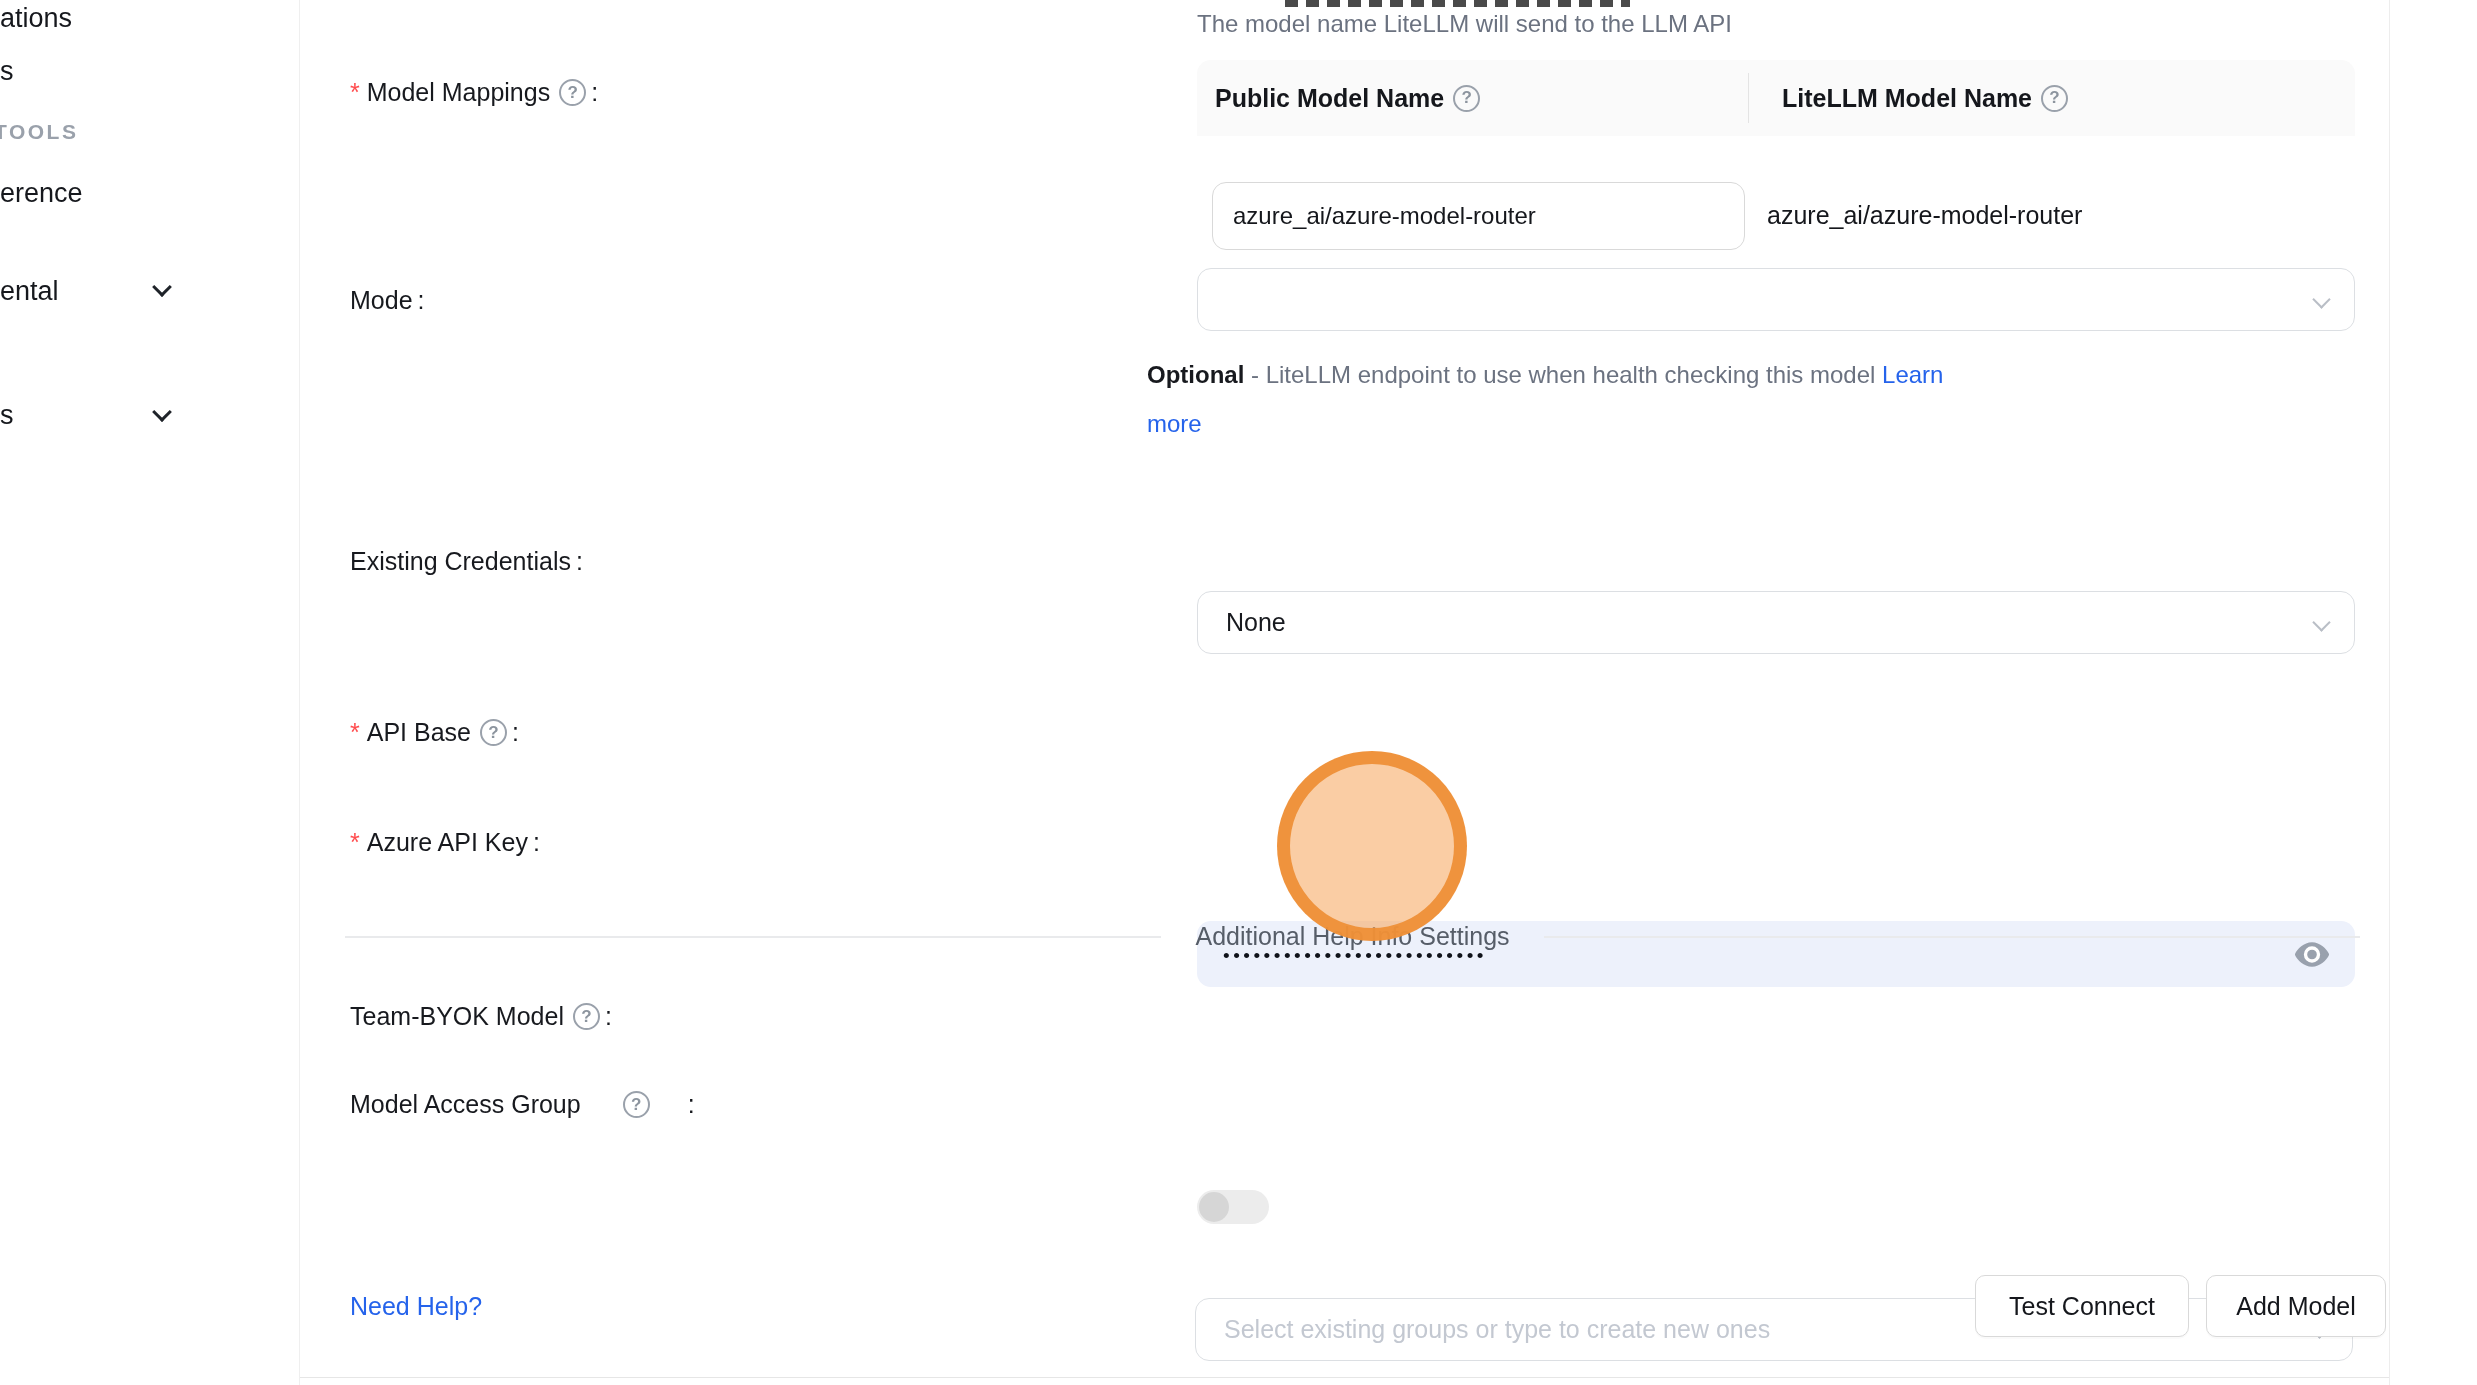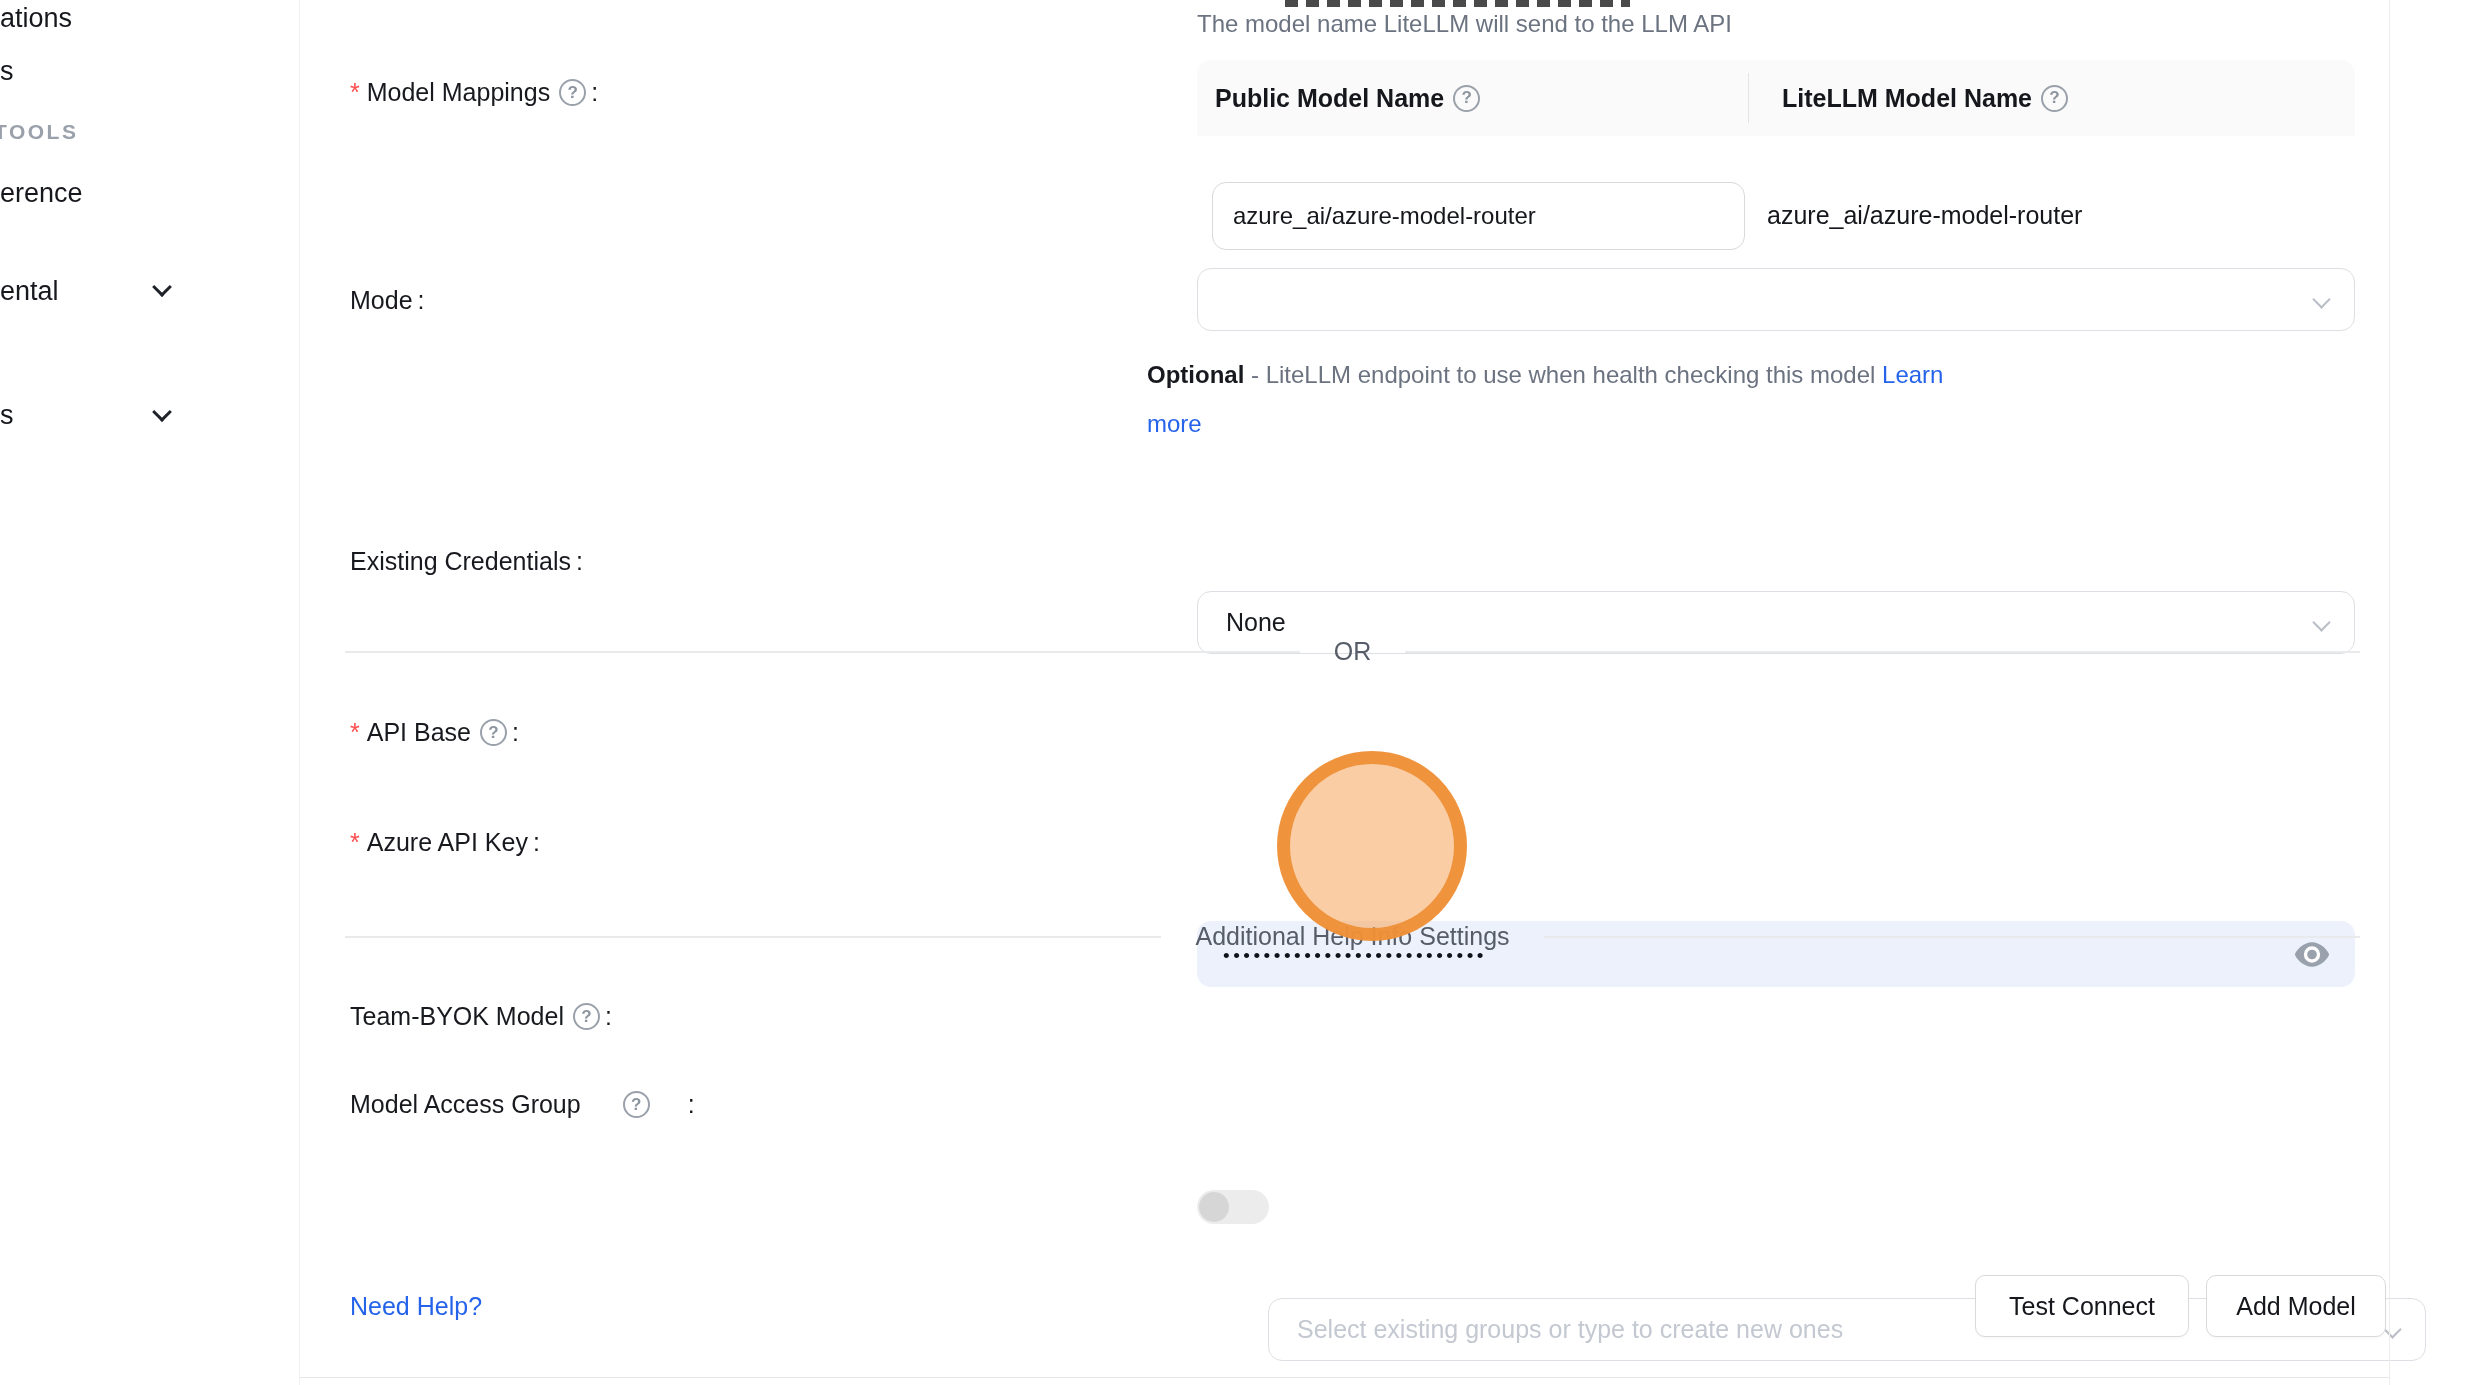--- a/index.html
+++ b/index.html
@@ -153,25 +153,20 @@
 
   <div class="abs label-row" style="left:350px; top:547px;">
     <span>Existing Credentials</span>
     <span class="colon">:</span>
   </div>
   <div class="abs select-box" style="left:1197px; top:528px;">
     <span>None</span>
     <span class="select-chev"></span>
   </div>
 
-  <div class="abs divider" style="left:345px; top:637px;">
-    <div class="line"></div>
-    <div class="div-text">OR</div>
-    <div class="line"></div>
-  </div>
 
   <div class="abs label-row" style="left:350px; top:718px;">
     <span class="req">*</span>
     <span>API Base</span>
     <span class="qicon">?</span>
     <span class="colon">:</span>
   </div>
 
   <div class="abs label-row" style="left:350px; top:828px;">
     <span class="req">*</span>
@@ -201,21 +196,21 @@
   </div>
   <div id="byok-toggle" class="abs" style="left:1197px; top:998px;">
     <div id="byok-knob"></div>
   </div>
 
   <div class="abs label-row" style="left:350px; top:1090px;gap:33px;">
     <span>Model Access Group</span>
     <span class="qicon">?</span>
     <span class="colon">:</span>
   </div>
-  <div class="abs select-box" style="left:1268px; top:1072px;">
+  <div class="abs select-box" style="left:1195px; top:1072px;">
     <span class="placeholder">Select existing groups or type to create new ones</span>
     <span class="select-chev"></span>
   </div>
 
   <a class="abs link" style="left:350px; top:1292px; font-size:25px;">Need Help?</a>
   <div class="abs btn" style="left:1975px; top:1275px; width:214px;">Test Connect</div>
   <div class="abs btn" style="left:2206px; top:1275px; width:180px;">Add Model</div>
 
   <div id="card-right-border" class="abs"></div>
   <div id="card-bottom-border" class="abs"></div>

